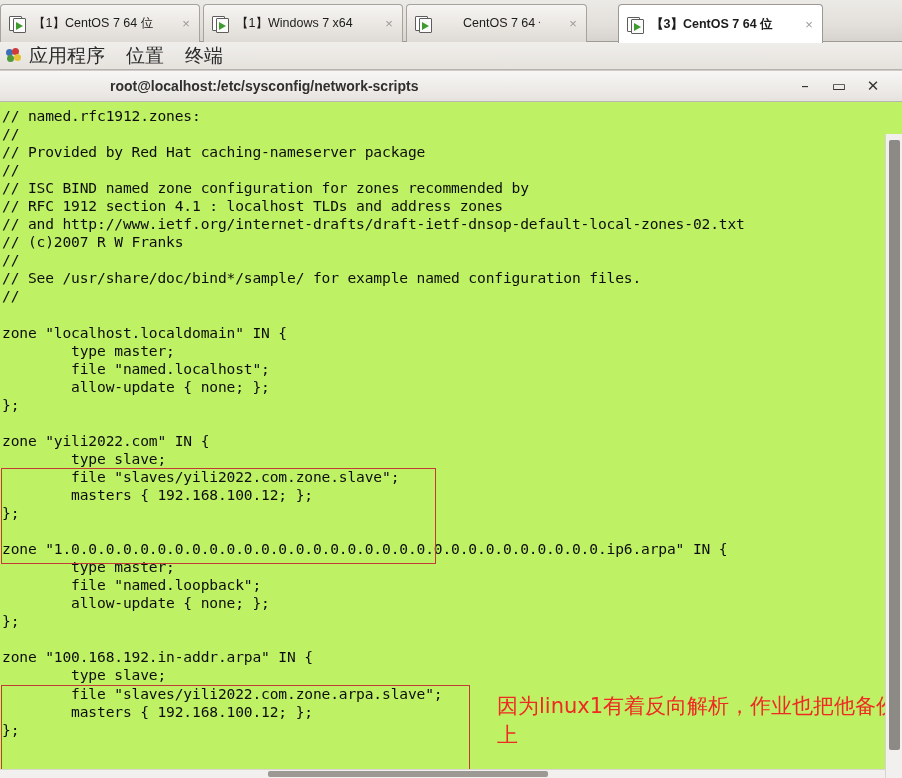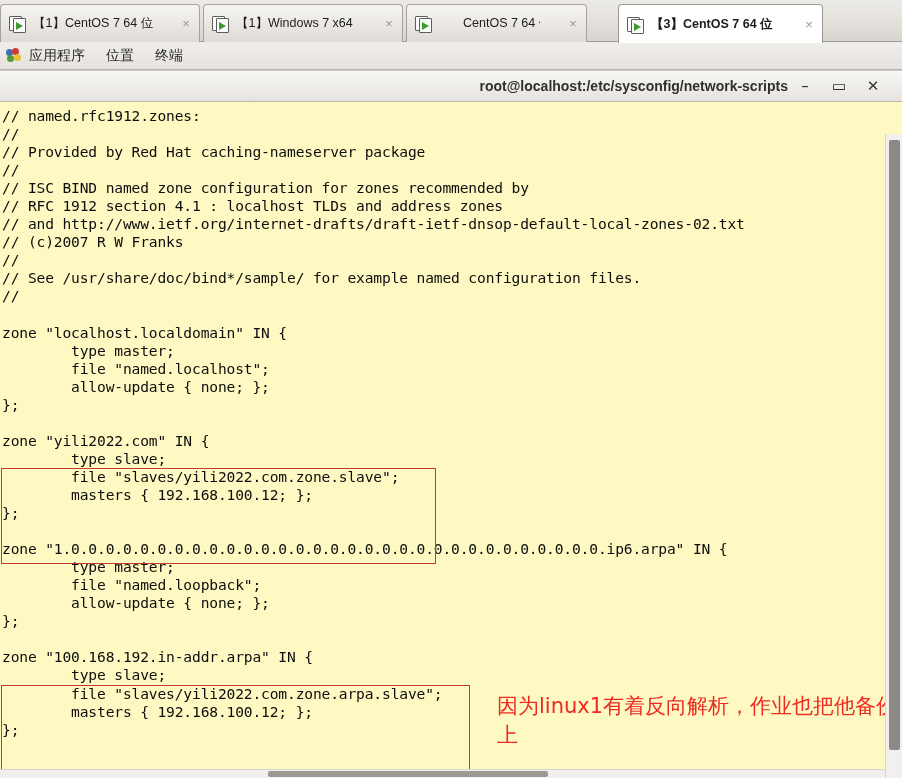--- a/index.html
+++ b/index.html
@@ -113,21 +113,21 @@
   .panel-logo i {
     position: absolute;
     width: 7px; height: 7px;
     border-radius: 50%;
   }
   .panel-logo i:nth-child(1){ left:0; top:1px; background:#3b6fb6; }
   .panel-logo i:nth-child(2){ left:6px; top:0; background:#cf3b3b; }
   .panel-logo i:nth-child(3){ left:8px; top:6px; background:#e5c235; }
   .panel-logo i:nth-child(4){ left:1px; top:7px; background:#4f9b3b; }
   .panel-item {
-    font-size: 14px;
+    font-size: 19px;
     color: #2a2a2a;
     padding: 2px 10px 2px 2px;
     margin-right: 9px;
   }
 
   
   .term-window {
     position: absolute;
     left: 0; top: 70px;
     width: 902px; height: 708px;
@@ -140,21 +140,21 @@
     width: 902px; height: 32px;
     background: linear-gradient(to bottom, #f7f6f4 0%, #efedea 50%, #e6e3df 100%);
     border-top: 1px solid #cfccc7;
     border-bottom: 1px solid #b9b6b1;
     box-sizing: border-box;
     display: flex;
     align-items: center;
   }
   .titlebar .title {
     flex: 1 1 auto;
-    text-align: right;
+    text-align: left;
     font-size: 14px;
     font-weight: bold;
     color: #31302e;
     padding-left: 110px;
   }
   .winbtns {
     flex: 0 0 auto;
     display: flex;
     align-items: center;
     padding-right: 12px;
@@ -166,21 +166,21 @@
     color: #37352f;
     line-height: 1;
     font-family: "DejaVu Sans", sans-serif;
   }
 
   
   .term-body {
     position: absolute;
     left: 0; top: 32px;
     width: 902px; height: 676px;
-    background: #fef9c3;
+    background: #bef264;
     box-sizing: border-box;
   }
   .term-text {
     position: absolute;
     left: 0; top: 0;
     width: 866px;
     height: 642px;
     overflow: hidden;
     font-family: "DejaVu Sans Mono", monospace;
     font-size: 14.6px;

